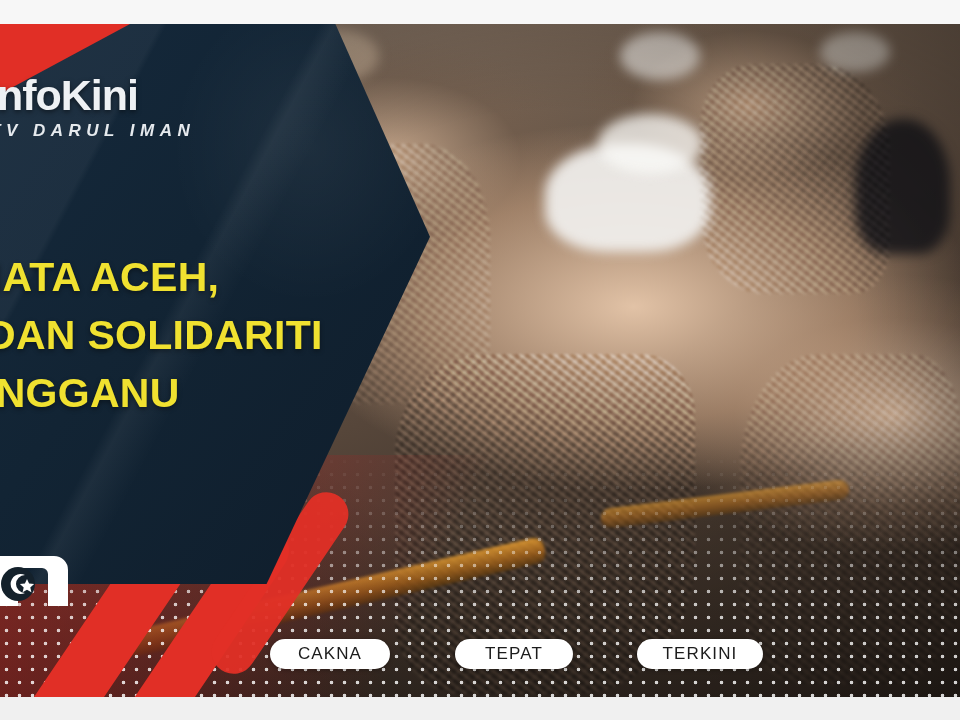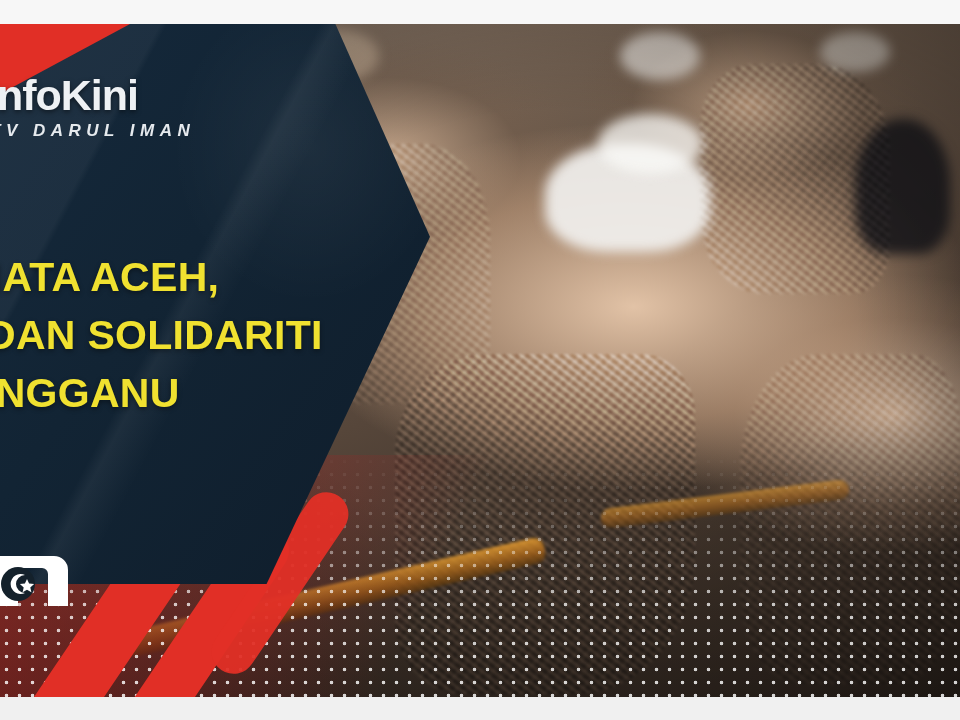--- a/index.html
+++ b/index.html
@@ -207,17 +207,28 @@
 
   <div class="badge">
     <svg width="88" height="62" viewBox="0 0 88 62" aria-hidden="true">
       <path d="M4 8 H70 A14 14 0 0 1 84 22 V58 H64 V26 A6 6 0 0 0 58 20 H34 V58 H4 Z" fill="#ffffff"></path>
       <circle cx="34" cy="36" r="17" fill="#14212b"></circle>
       <path d="M41 27 a10 10 0 1 0 0 18 a8 8 0 1 1 0 -18 z" fill="#ffffff"></path>
       <path d="M43 31 l2.1 4.6 5 .5 -3.8 3.3 1.1 4.9 -4.4 -2.6 -4.4 2.6 1.1 -4.9 -3.8 -3.3 5 -.5 z" fill="#ffffff"></path>
     </svg>
   </div>
 
+  <div class="pills">
+    <div class="pill pill-1">
+      <span>CAKNA</span>
+    </div>
+    <div class="pill pill-2">
+      <span>TEPAT</span>
+    </div>
+    <div class="pill pill-3">
+      <span>TERKINI</span>
+    </div>
+  </div>
 
   <div class="band-top"></div>
   <div class="band-bottom"></div>
 
 </div>
 
 </body></html>

